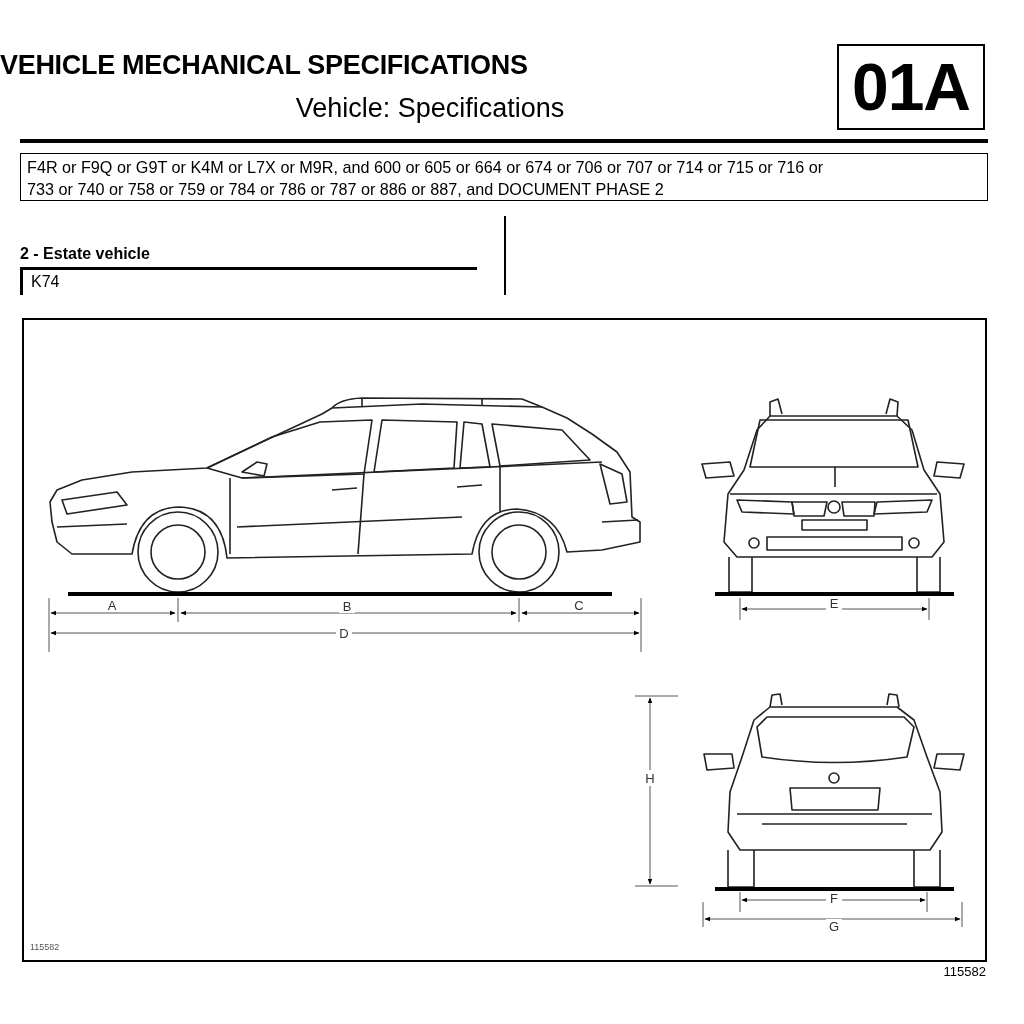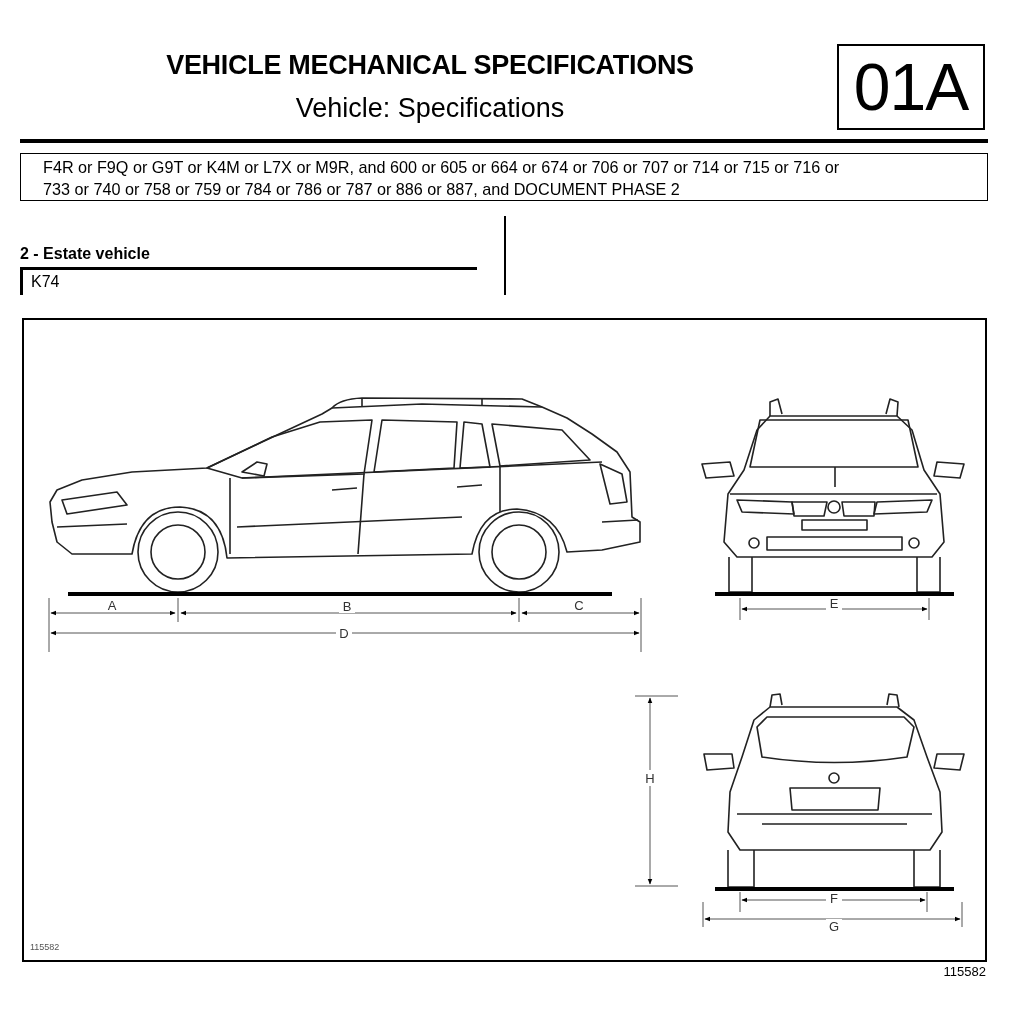--- a/index.html
+++ b/index.html
@@ -1,22 +1,22 @@
 <!DOCTYPE html>
 <html><head>
 <meta charset="utf-8">
 <style>
   html,body{margin:0;padding:0;background:#fff;}
   body{width:1024px;height:1024px;position:relative;font-family:"Liberation Sans",sans-serif;color:#000;overflow:hidden;}
   .abs{position:absolute;}
-  .title1{left:0;width:860px;top:50px;text-align:center;font-size:27px;font-weight:bold;letter-spacing:-0.3px;}
+  .title1{left:0;width:860px;top:50px;font-size:27px;font-weight:bold;letter-spacing:-0.3px;}
   .title2{left:0;width:860px;top:93px;text-align:center;font-size:27px;font-weight:normal;}
-  .code-box{left:837px;top:44px;width:148px;height:86px;border:2px solid #000;box-sizing:border-box;display:flex;align-items:center;justify-content:center;font-size:66px;font-weight:normal;letter-spacing:-1px;}
+  .code-box{left:837px;top:44px;width:148px;height:86px;border:2px solid #000;box-sizing:border-box;display:flex;align-items:center;justify-content:center;font-size:66px;font-weight:bold;letter-spacing:-1px;}
   .rule-thick{left:20px;top:139px;width:968px;height:4px;background:#000;}
-  .applic{left:20px;top:153px;width:968px;height:48px;border:1.5px solid #000;box-sizing:border-box;padding:2px 22px;font-size:16.2px;line-height:22px;white-space:nowrap;overflow:hidden;}
+  .applic{left:20px;top:153px;width:968px;height:48px;border:1.5px solid #000;box-sizing:border-box;padding:2px 6px;font-size:16.2px;line-height:22px;white-space:nowrap;overflow:hidden;}
   .section{left:20px;top:213px;font-size:16px;font-weight:bold;margin-top:32px;}
   .vdiv{left:504px;top:216px;width:2px;height:79px;background:#000;}
   .k74-top{left:20px;top:267px;width:457px;height:3px;background:#000;}
   .k74-left{left:20px;top:267px;width:3px;height:28px;background:#000;}
   .k74{left:31px;top:273px;font-size:16px;}
   .figure{left:22px;top:318px;width:965px;height:644px;border:2px solid #000;box-sizing:border-box;}
   .fig-id-small{left:30px;top:942px;font-size:9px;color:#555;}
   .fig-id{right:38px;top:964px;font-size:13px;}
   svg text{font-family:"Liberation Sans",sans-serif;}
 </style>

